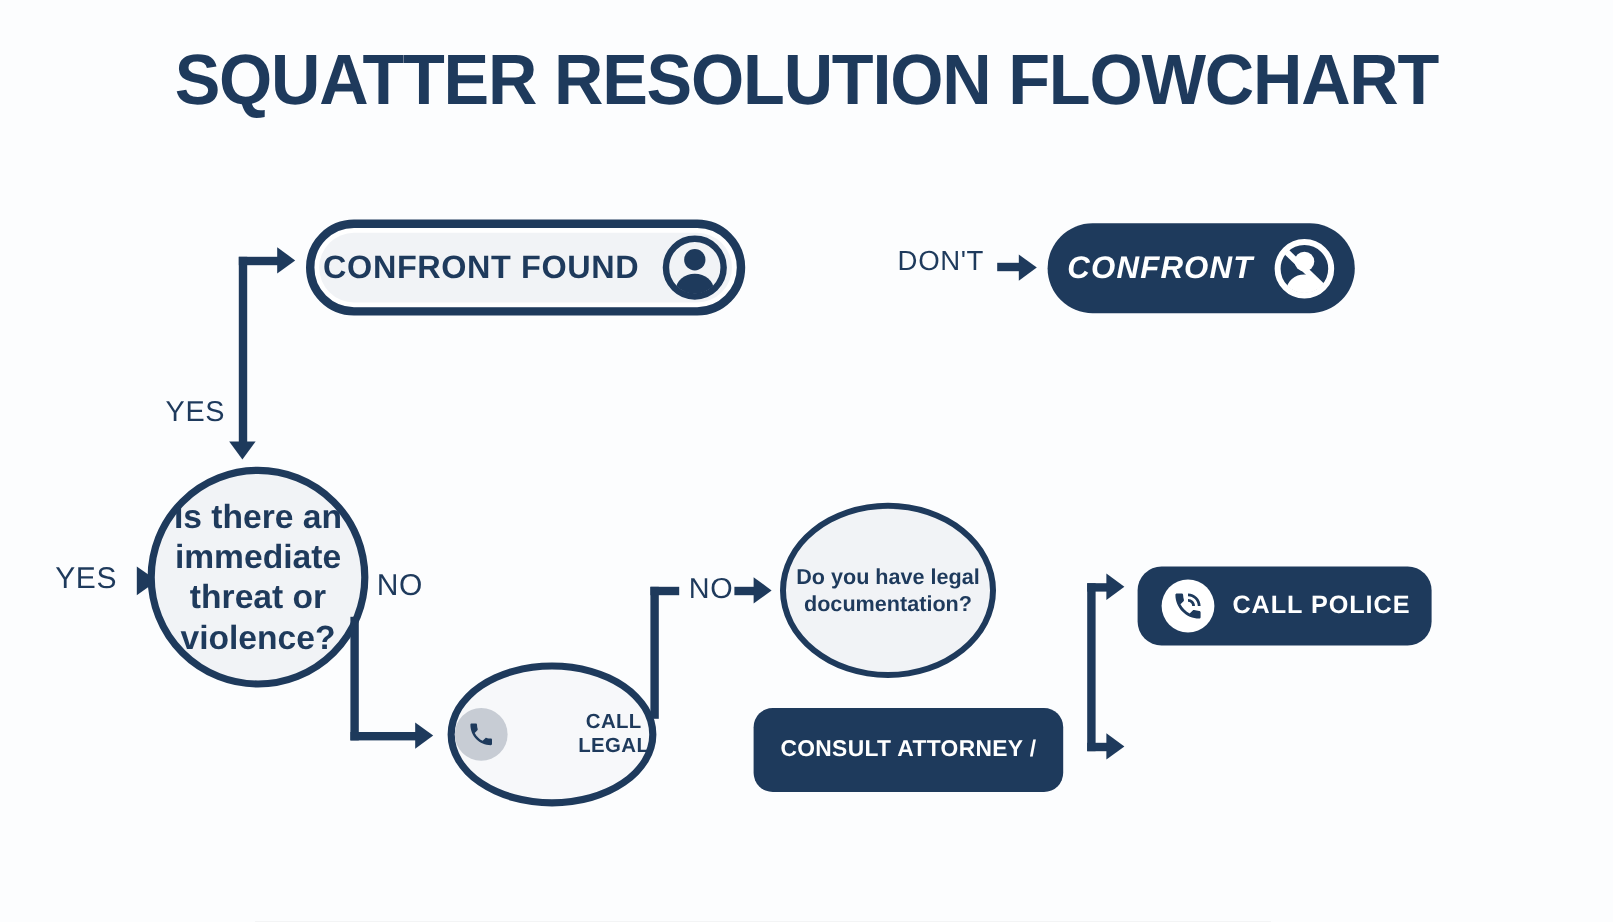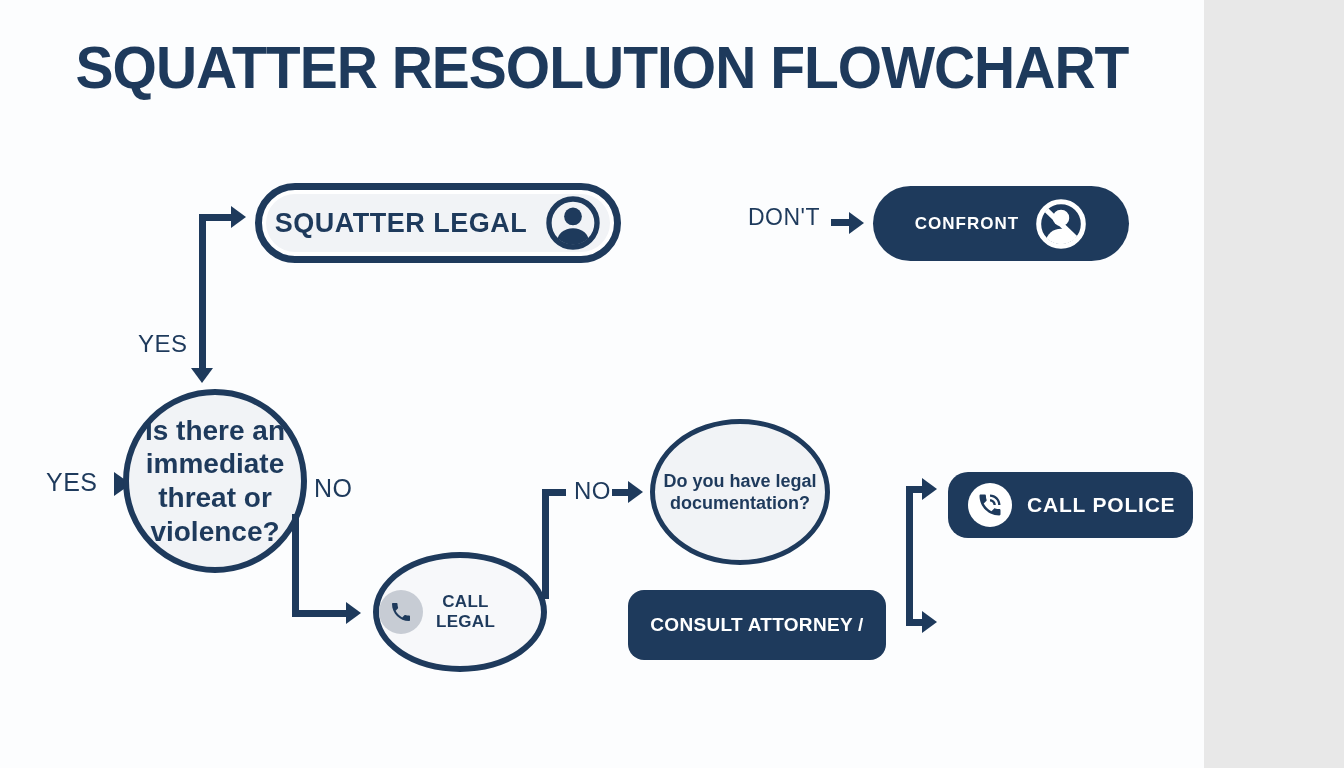--- a/index.html
+++ b/index.html
@@ -5,21 +5,21 @@
   :root{
     --navy:#1e3a5c;
     --fill:#f1f3f6;
     --ovalfill:#f7f8fa;
     --gray:#c7ccd4;
     --bg:#fcfdfe;
     --white:#ffffff;
   }
   *{margin:0;padding:0;box-sizing:border-box;}
   body{background:#e8e8e8;font-family:"Liberation Sans", sans-serif;}
-  .canvas{position:relative;width:1204px;height:768px;background:var(--bg);overflow:hidden;}
+  .canvas{position:relative;width:1344px;height:768px;background:var(--bg);overflow:hidden;}
 
   .title{position:absolute;left:0;right:0;top:34px;text-align:center;
     font-size:57px;font-weight:bold;color:var(--navy);letter-spacing:-1px;
     transform:scaleY(1.04);}
 
   
   .line{position:absolute;background:var(--navy);}
   .ah-right{position:absolute;width:0;height:0;
     border-top:11px solid transparent;border-bottom:11px solid transparent;
     border-left:15px solid var(--navy);}
@@ -33,29 +33,29 @@
   .lbl{position:absolute;font-weight:normal;color:var(--navy);font-size:24px;letter-spacing:.5px;}
 
   
   .pill-light{position:absolute;background:var(--fill);border:7px solid var(--navy);
     border-radius:46px;box-shadow:inset 0 0 0 4px var(--white);
     display:flex;align-items:center;justify-content:center;gap:18px;}
   .pill-light-text{font-size:27px;font-weight:bold;color:var(--navy);letter-spacing:.5px;}
 
   .pill-dark{position:absolute;background:var(--navy);
     display:flex;align-items:center;justify-content:center;gap:16px;}
-  .pill-dark-text{font-size:17px;font-weight:bold;color:var(--white);letter-spacing:1px;}
+  .pill-dark-text{font-size:26px;font-weight:bold;color:var(--white);letter-spacing:1px;font-style:italic;}
 
   .circle{position:absolute;background:var(--fill);border:6px solid var(--navy);border-radius:50%;
     display:flex;align-items:center;justify-content:center;text-align:center;}
   .circle-text{font-weight:bold;color:var(--navy);font-size:28px;line-height:1.2;}
   .circle-text.sm{font-size:18px;line-height:1.25;}
 
   .ellipse{position:absolute;background:var(--ovalfill);border:6px solid var(--navy);border-radius:50%;
-    display:flex;align-items:center;justify-content:flex-start;gap:13px;}
+    display:flex;align-items:center;justify-content:space-between;gap:13px;}
   .oval-text{font-weight:bold;color:var(--navy);font-size:17px;line-height:1.15;text-align:center;letter-spacing:.3px;}
 
   .box-dark{position:absolute;background:var(--navy);
     display:flex;flex-direction:column;align-items:center;justify-content:center;text-align:center;}
   .box-line{font-size:19px;font-weight:bold;color:var(--white);line-height:1.3;letter-spacing:.3px;white-space:nowrap;}
 
   .box-dark.row{flex-direction:row;justify-content:flex-start;padding-left:20px;gap:15px;}
   .row-text{font-size:21px;font-weight:bold;color:var(--white);letter-spacing:.8px;white-space:nowrap;}
 
   .icon-circle{border-radius:50%;display:flex;align-items:center;justify-content:center;flex:none;}
@@ -72,21 +72,21 @@
 
   <h1 class="title">SQUATTER RESOLUTION FLOWCHART</h1>
 
   <div class="line" style="left:199px;top:214px;width:34px;height:7px"></div>
   <div class="ah-right" style="left:231px;top:206px"></div>
   <div class="line" style="left:199px;top:214px;width:7px;height:156px"></div>
   <div class="ah-down" style="left:191px;top:368px"></div>
   <div class="lbl" style="left:138px;top:330px">YES</div>
 
   <div class="pill-light" style="left:255px;top:183px;width:366px;height:80px">
-    <span class="pill-light-text">SQUATTER LEGAL</span>
+    <span class="pill-light-text">CONFRONT FOUND</span>
     <span class="node-icon">
       <svg width="56" height="56" viewBox="0 0 24 24">
         <defs>
             <clipPath id="pA">
               <circle cx="12" cy="12" r="9.3"></circle>
             </clipPath>
           </defs>
         <circle cx="12" cy="12" r="10.3" fill="none" stroke="currentColor" stroke-width="2.3"></circle>
         <g clip-path="url(#pA)">
           <circle cx="12" cy="9.2" r="3.8" fill="currentColor"></circle>

